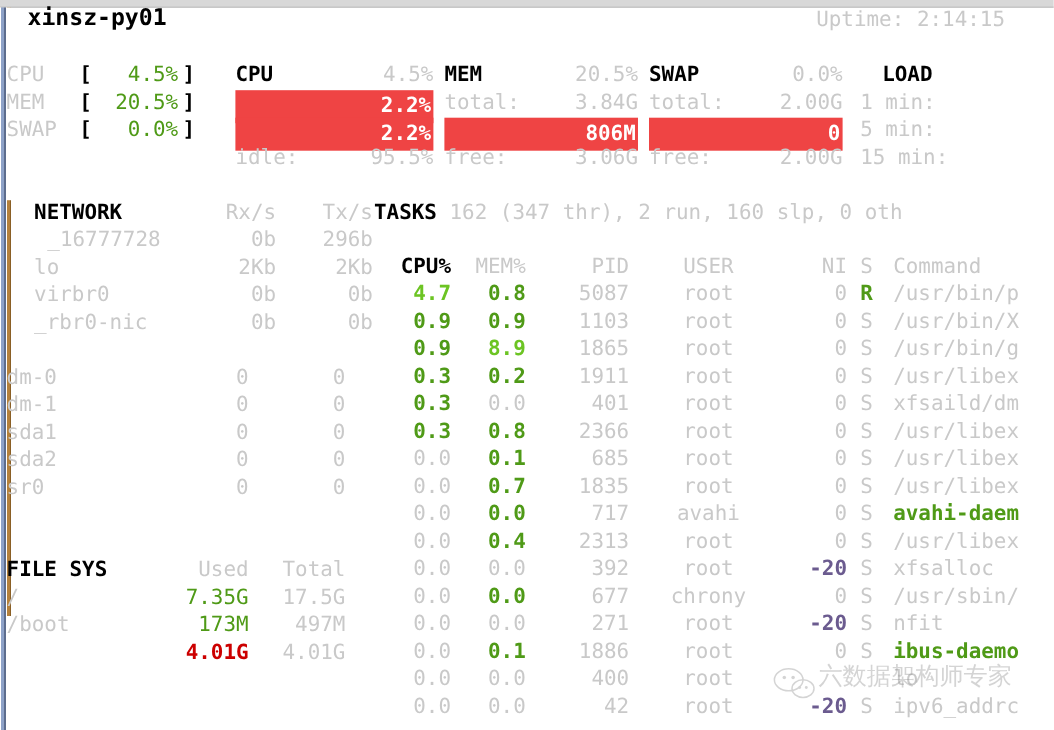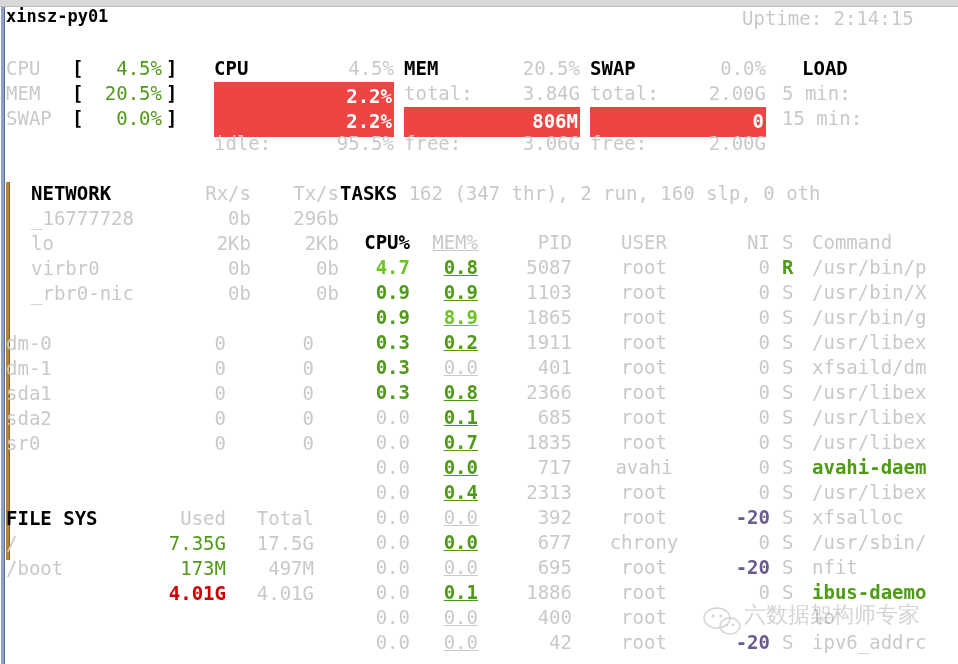--- a/index.html
+++ b/index.html
@@ -40,31 +40,31 @@
   .hdr    { color: #000000; font-weight: bold; }
   .ok     { color: #4f9a17; }
   .careful{ color: #6cc423; }
   .crit   { color: #cc0000; font-weight: bold; }
   .warnni { color: #6b5b8f; font-weight: bold; }
   .hl {
     background: #ef4444; color: #ffffff; font-weight: bold;
   }
 
   
-  #title { left: 6px; top: 4px; font-size: 17px; font-weight: bold; color: #000; }
+  #title { left: 6px; top: 4px; font-size: 21px; font-weight: bold; color: #000; padding-left: 19px; }
   #uptime { left: 742px; top: 6px; color: #c9c9c9; font-size: 19px; }
 
   
   .col { position: absolute; }
 
   
   #proc { position: absolute; left: 0; top: 230px; width: 958px; }
   .prow { position: relative; height: 25px; }
   .c-cpu  { position:absolute; left: 352px; width: 58px; text-align: right; }
-  .c-mem  { position:absolute; left: 420px; width: 58px; text-align: right; text-decoration: underline; }
+  .c-mem  { position:absolute; left: 420px; width: 58px; text-align: right; }
   .c-pid  { position:absolute; left: 498px; width: 74px; text-align: right; }
   .c-user { position:absolute; left: 584px; width: 120px; text-align: center; }
   .c-ni   { position:absolute; left: 718px; width: 52px; text-align: right; }
   .c-s    { position:absolute; left: 782px; width: 18px; text-align: left; }
   .c-cmd  { position:absolute; left: 812px; width: 150px; text-align: left; overflow: hidden; }
 
   
   .lrow { position: relative; height: 25px; }
 
   
@@ -167,35 +167,38 @@
       <span class="t dim" style="left:0px; top:0px;">free:</span>
       <span class="t dim" style="left:0px; top:0px; width:176px; text-align:right;">2.00G</span>
     </div>
   </div>
 
 <div class="col" id="load-panel" style="left:782px; top:56px; width:176px;">
     <div class="lrow" style="height:25px;">
       <span class="t hdr" style="left:0px; top:0px;margin-left:20px;">LOAD</span>
     </div>
     <div class="lrow" style="height:25px;">
+      <span class="t dim" style="left:0px; top:0px;">1 min:</span>
+    </div>
+    <div class="lrow" style="height:25px;">
       <span class="t dim" style="left:0px; top:0px;">5 min:</span>
     </div>
     <div class="lrow" style="height:25px;">
       <span class="t dim" style="left:0px; top:0px;">15 min:</span>
     </div>
   </div>
 
 <div class="col" id="network-panel" style="left:6px; top:181px; width:310px;margin-left:25px;">
     <div class="lrow" style="height:25px;">
       <span class="t hdr" style="left:0px; top:0px;">NETWORK</span>
       <span class="t dim" style="left:140px; top:0px; width:80px; text-align:right;">Rx/s</span>
       <span class="t dim" style="left:228px; top:0px; width:80px; text-align:right;">Tx/s</span>
     </div>
     <div class="lrow" style="height:25px;">
-      <span class="t dim" style="left:0px; top:0px;text-align:right;">_16777728</span>
+      <span class="t dim" style="left:12px; top:0px;text-align:right;">_16777728</span>
       <span class="t dim" style="left:140px; top:0px; width:80px; text-align:right;">0b</span>
       <span class="t dim" style="left:228px; top:0px; width:80px; text-align:right;">296b</span>
     </div>
     <div class="lrow" style="height:25px;">
       <span class="t dim" style="left:0px; top:0px;">lo</span>
       <span class="t dim" style="left:140px; top:0px; width:80px; text-align:right;">2Kb</span>
       <span class="t dim" style="left:228px; top:0px; width:80px; text-align:right;">2Kb</span>
     </div>
     <div class="lrow" style="height:25px;">
       <span class="t dim" style="left:0px; top:0px;">virbr0</span>
@@ -375,21 +378,21 @@
       <span class="t c-mem ok" style="font-weight: bold;">0.0</span>
       <span class="t c-pid dim">677</span>
       <span class="t c-user dim">chrony</span>
       <span class="t c-ni dim">0</span>
       <span class="t c-s dim">S</span>
       <span class="t c-cmd dim">/usr/sbin/</span>
     </div>
     <div class="prow" style="height:25px;">
       <span class="t c-cpu dim">0.0</span>
       <span class="t c-mem dim">0.0</span>
-      <span class="t c-pid dim">695</span>
+      <span class="t c-pid dim">271</span>
       <span class="t c-user dim">root</span>
       <span class="t c-ni warnni">-20</span>
       <span class="t c-s dim">S</span>
       <span class="t c-cmd dim">nfit</span>
     </div>
     <div class="prow" style="height:25px;">
       <span class="t c-cpu dim">0.0</span>
       <span class="t c-mem ok" style="font-weight: bold;">0.1</span>
       <span class="t c-pid dim">1886</span>
       <span class="t c-user dim">root</span>

